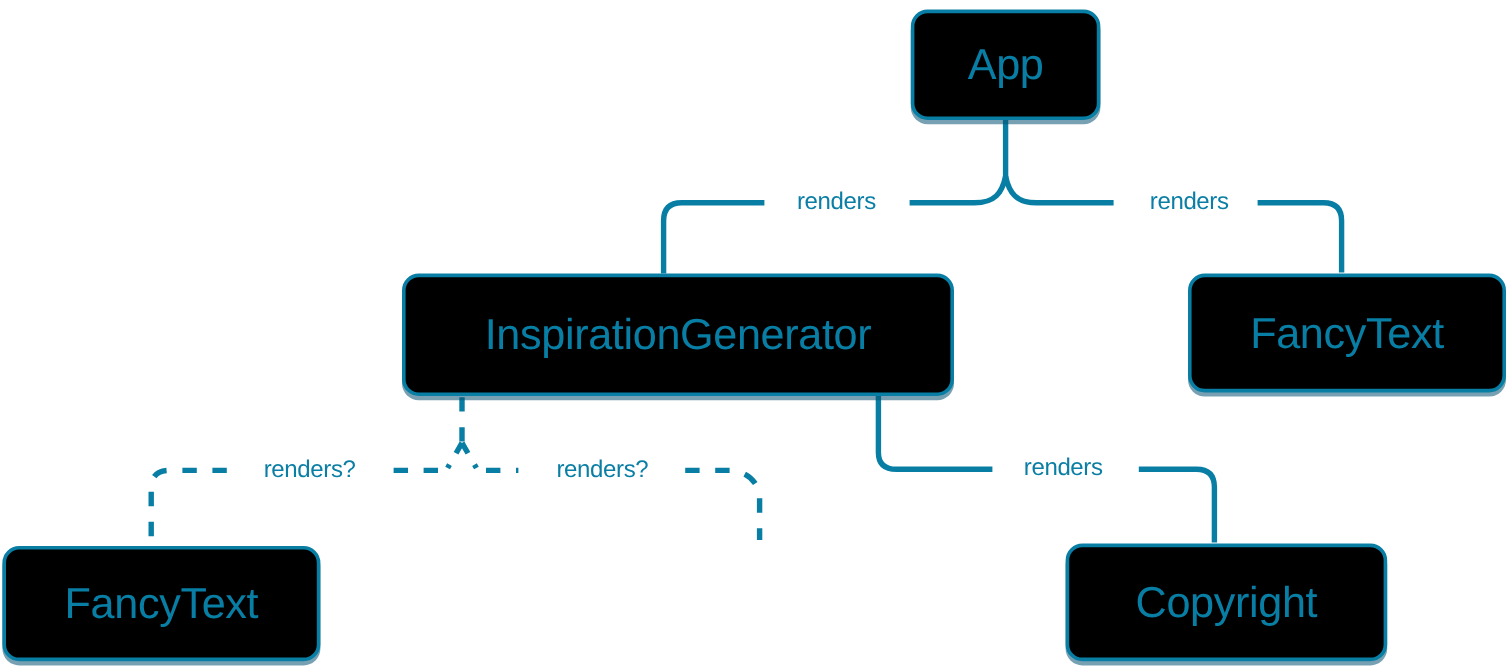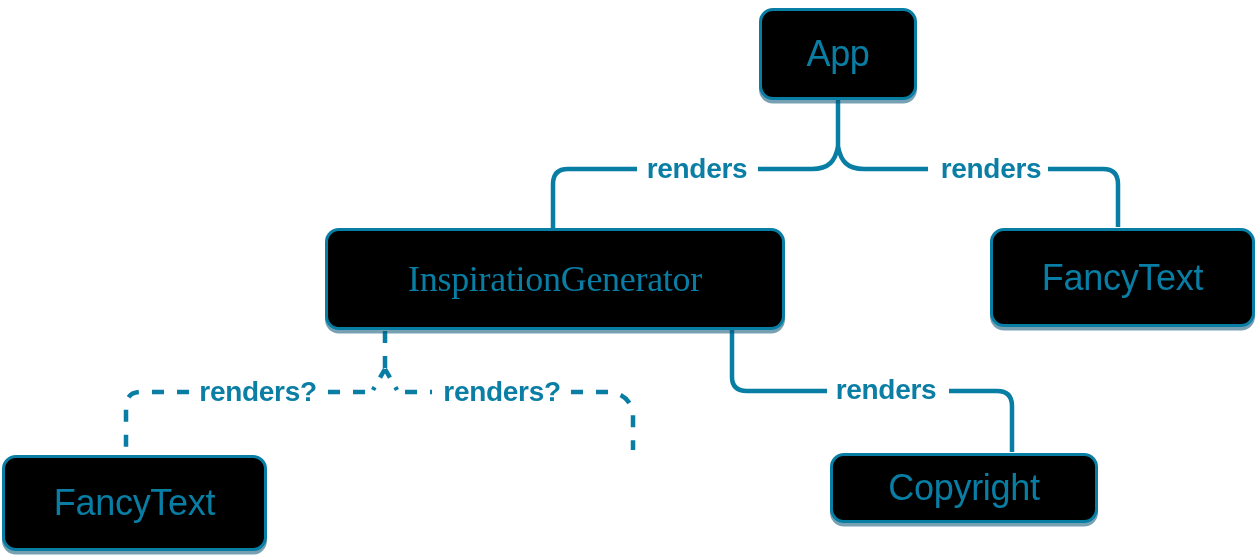--- a/index.html
+++ b/index.html
@@ -37,31 +37,31 @@
     border:3.5px solid #087ea4;
     border-radius:14px;
     box-shadow:0 3.5px 0 rgba(7,84,115,0.55);
     color:#087ea4;
     font-size:36px;
     font-weight:500;
     letter-spacing:-0.3px;
     box-sizing:border-box;
   }
   .node-app{left:759px;top:8px;width:158px;height:92px;}
-  .node-inspiration-generator{left:325px;top:228px;width:460px;height:102px;font-family:Liberation Serif, serif;}
+  .node-inspiration-generator{left:335px;top:228px;width:460px;height:102px;}
   .node-fancy-text-top{left:990px;top:228px;width:265px;height:99px;}
   .node-fancy-text-bottom{left:2px;top:455px;width:265px;height:96px;}
   .node-color{left:538px;top:452px;width:182px;height:99px;}
-  .node-copyright{left:830px;top:453px;width:268px;height:70px;}
+  .node-copyright{left:888px;top:453px;width:268px;height:98px;}
   .edge-label{
     position:absolute;
     transform:translate(-50%,-50%);
     color:#0a7ea4;
-    font-size:28px;
-    font-weight:700;
+    font-size:20px;
+    font-weight:400;
     letter-spacing:-0.3px;
     white-space:nowrap;
   }
   .edge-label-1{left:697px;top:169px;}
   .edge-label-2{left:991px;top:169px;}
   .edge-label-3{left:258px;top:392px;}
   .edge-label-4{left:502px;top:392px;}
   .edge-label-5{left:886px;top:390px;}
 </style>
 </head>

